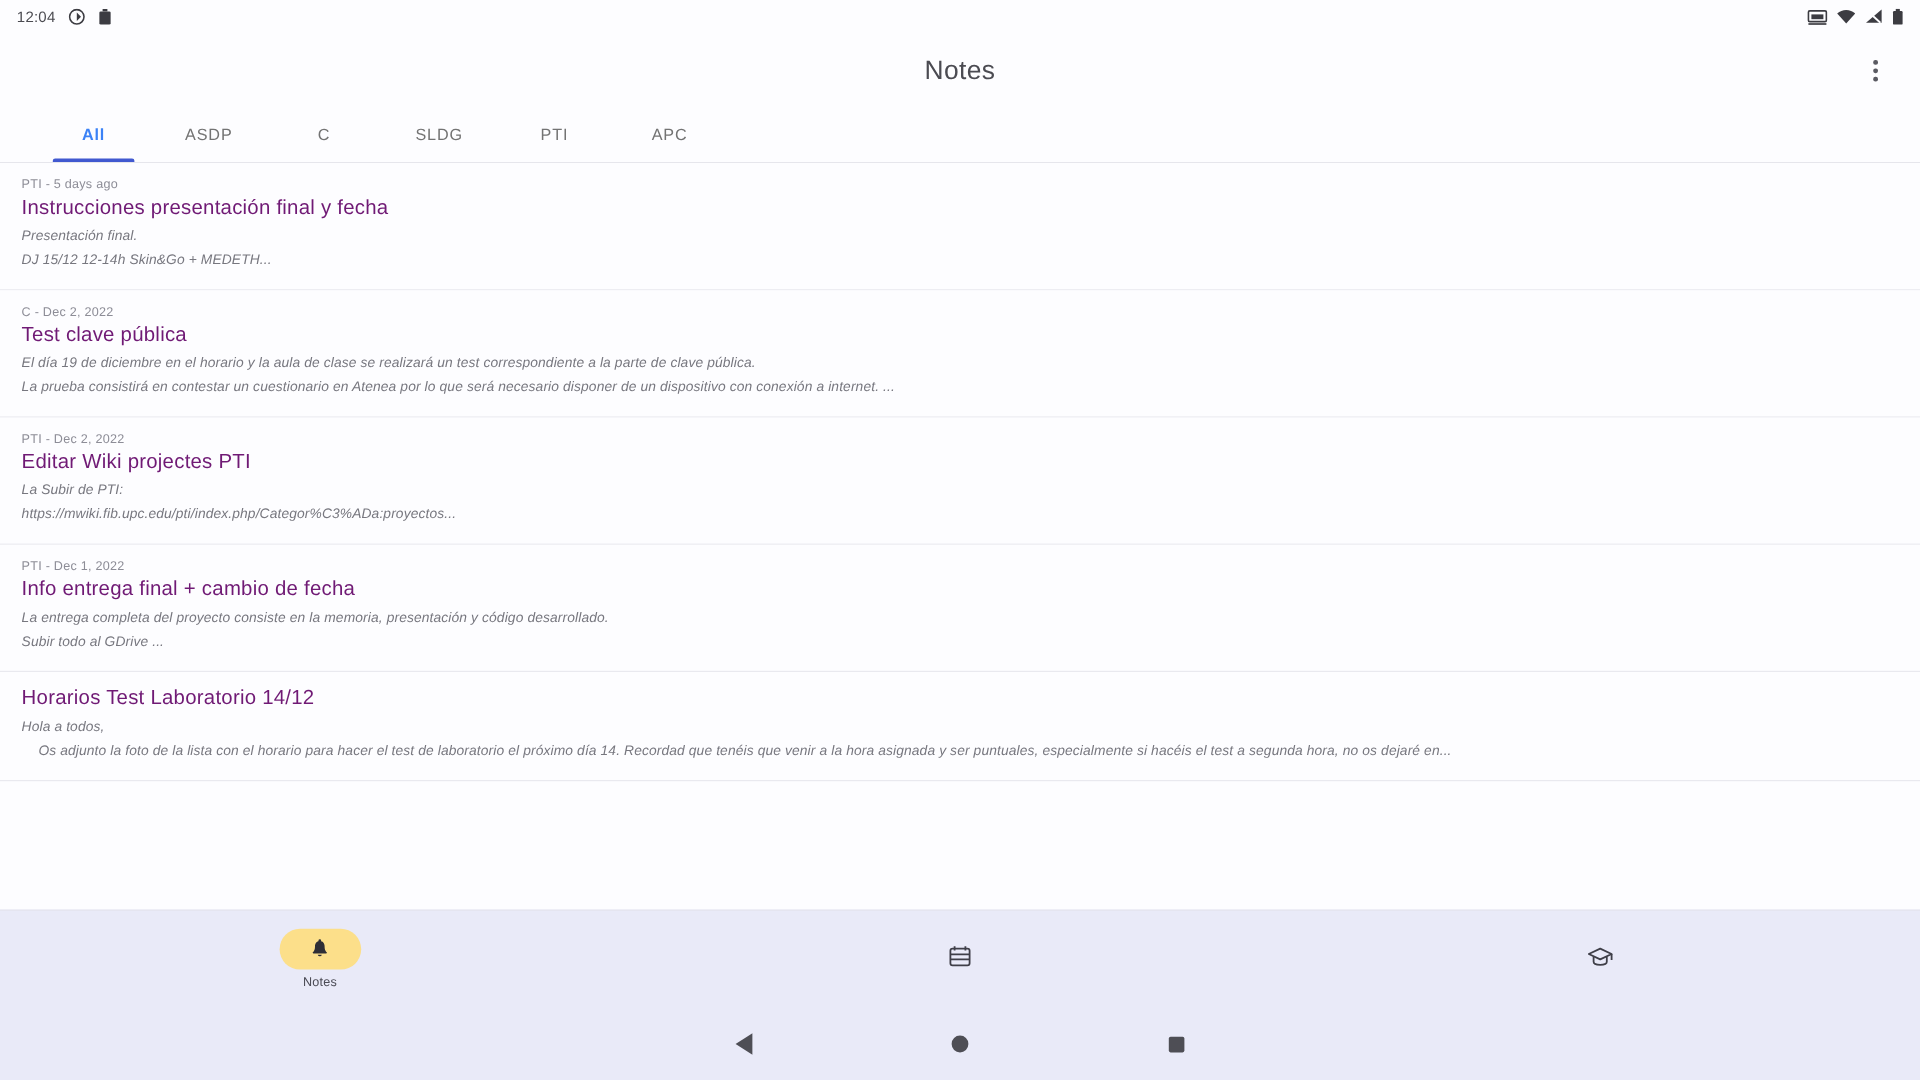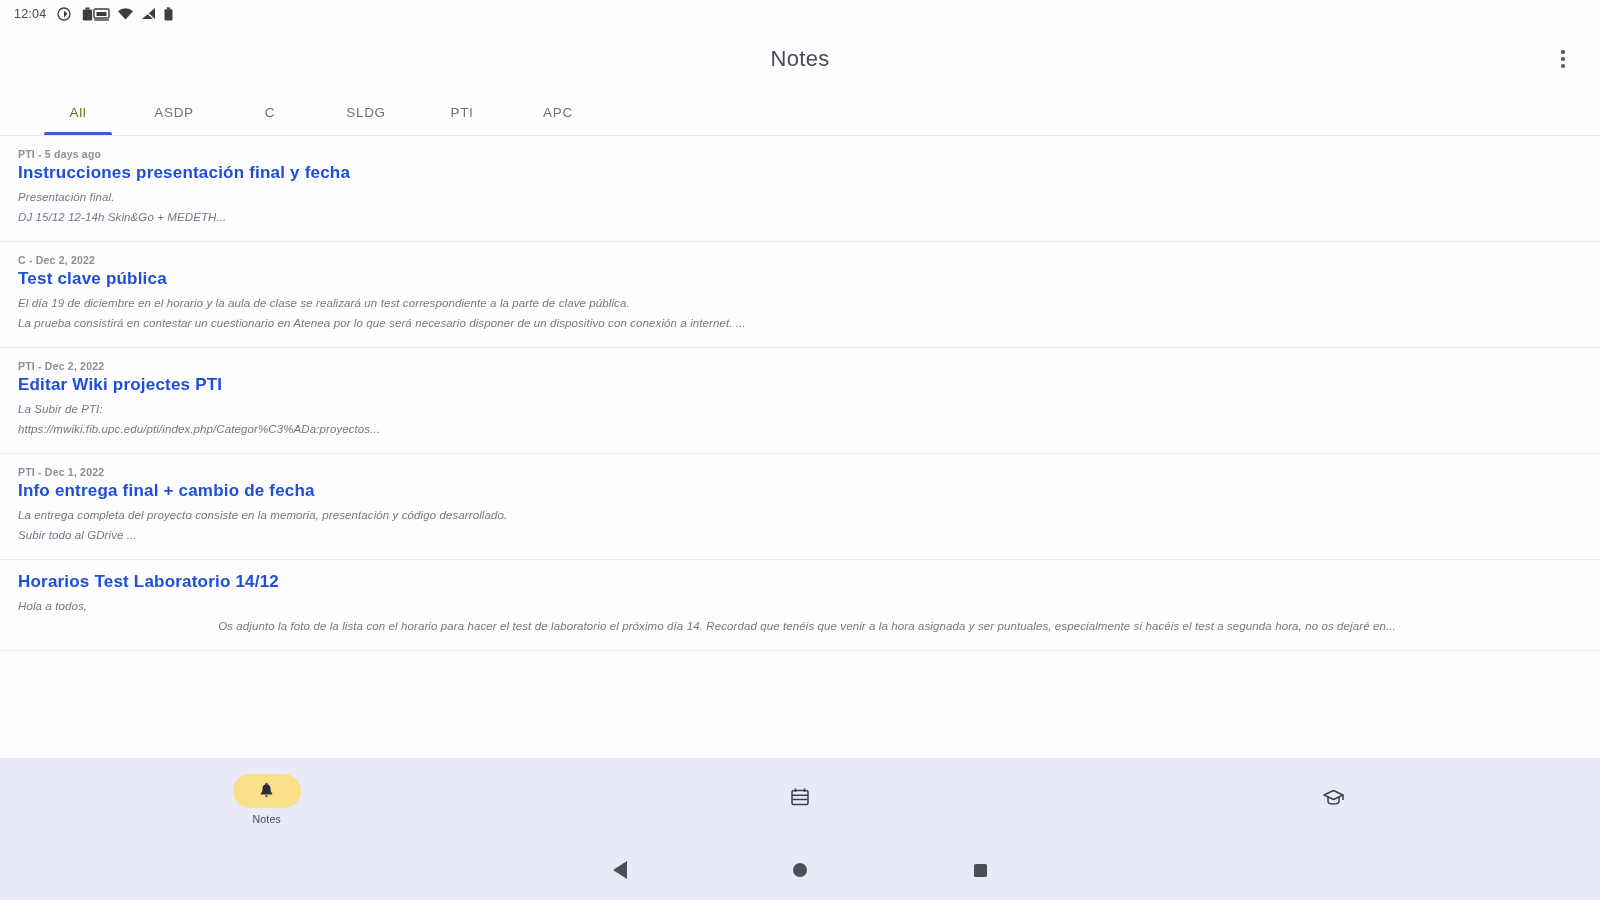--- a/index.html
+++ b/index.html
@@ -7,21 +7,21 @@
     width: 1600px; height: 900px;
     font-family: "Liberation Sans", sans-serif;
     background: #fbfbfd;
     overflow: hidden;
   }
   .screen { width: 1600px; height: 900px; display: flex; flex-direction: column; background: #fdfdff; }
 
   
   .statusbar {
     height: 28px; flex: 0 0 28px;
-    display: flex; align-items: center; 
+    display: flex; align-items: center; justify-content: space-between;
     padding: 0 14px; background: #fdfdff;
   }
   .sb-left { display: flex; align-items: center; gap: 11px; }
   .sb-right { display: flex; align-items: center; gap: 7px; }
   .sb-clock { font-size: 12.5px; color: #4a4a50; letter-spacing: .2px; }
   .sb-ico { color: #3c3c42; display: inline-flex; align-items: center; }
 
   
   .appbar {
     height: 62px; flex: 0 0 62px;
@@ -42,40 +42,40 @@
     display: flex; align-items: stretch;
     background: #fdfdff; border-bottom: 1px solid #e6e6ec;
     padding-left: 30px;
   }
   .tab {
     min-width: 96px; padding: 0 18px;
     display: flex; align-items: center; justify-content: center;
     font-size: 13.5px; color: #737373; letter-spacing: .7px;
     position: relative; cursor: pointer; text-transform: none;
   }
-  .tab.active { color: #4d7c0f; font-weight: 400; }
+  .tab.active { color: #3b82f6; font-weight: 700; }
   .tab.active::after {
     content: ""; position: absolute; left: 14px; right: 14px; bottom: 0;
     height: 3px; background: #4159d0; border-radius: 2px 2px 0 0;
   }
 
   
   .notes-list { flex: 1 1 auto; overflow: hidden; background: #fdfdff; }
   .note {
     padding: 12px 18px 13px 18px;
     border-bottom: 1px solid #e9e9ef;
     cursor: pointer; background: #fdfdff;
   }
-  .note-meta { font-size: 10.5px; color: #8d8d97; letter-spacing: .2px; margin-bottom: 3px; font-weight: bold; }
-  .note-title { font-size: 17px; color: #1d4ed8; font-weight: 700; letter-spacing: .2px; margin-bottom: 4px; }
+  .note-meta { font-size: 10.5px; color: #8d8d97; letter-spacing: .2px; margin-bottom: 3px; }
+  .note-title { font-size: 17px; color: #701a75; font-weight: 400; letter-spacing: .2px; margin-bottom: 4px; }
   .note-line {
     font-size: 11.5px; color: #77777f; line-height: 1.78; letter-spacing: .1px;
     white-space: nowrap; overflow: hidden; text-overflow: clip; font-style: italic;
   }
-  .note-line.indent { padding-left: 14px; text-align: center; }
+  .note-line.indent { padding-left: 14px; }
 
   
   .bottomnav {
     flex: 0 0 82px; height: 82px;
     background: #e9eaf8; display: flex; align-items: center;
     border-top: 1px solid #e4e4ee;
   }
   .navitem {
     flex: 1 1 0; display: flex; flex-direction: column;
     align-items: center; justify-content: center; gap: 5px; cursor: pointer;

